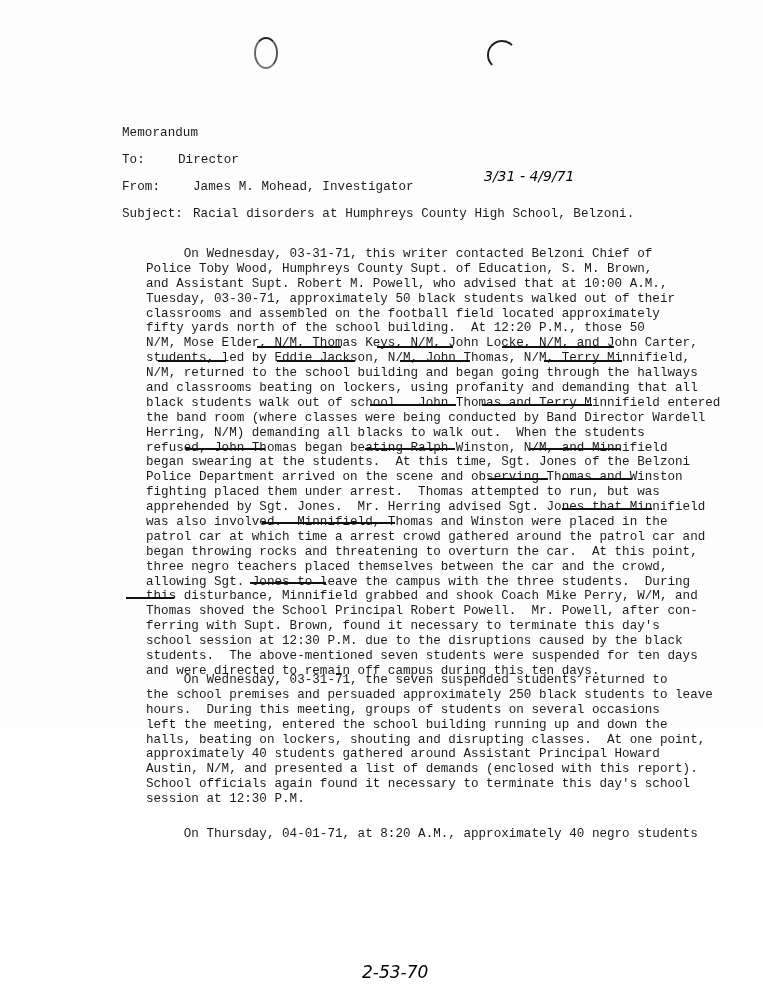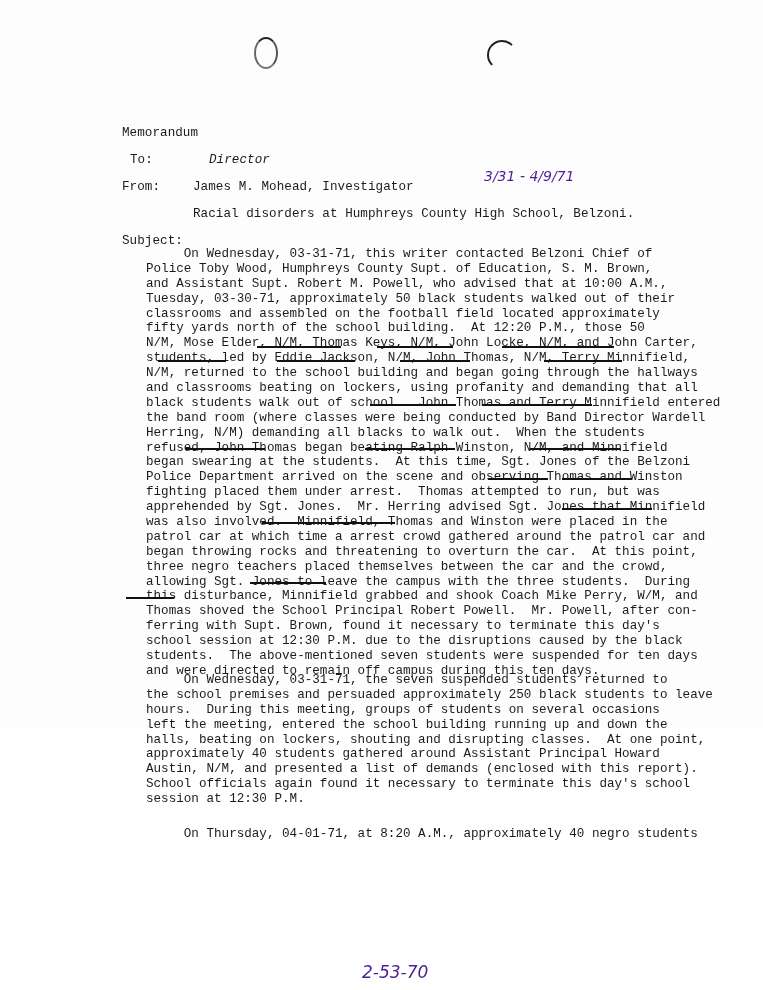--- a/index.html
+++ b/index.html
@@ -3,42 +3,42 @@
 <meta charset="utf-8">
 <style>
   html, body { margin: 0; padding: 0; background: #ffffff; }
   body { width: 763px; height: 990px; position: relative; overflow: hidden;
          font-family: "Liberation Mono", "DejaVu Sans Mono", monospace; color: #1b1b1b; }
   .page { position: absolute; left: 0; top: 0; width: 763px; height: 728px; background: #fdfdfd; }
   .punch { position: absolute; border: 2px solid #222; border-radius: 50%; border-right-color: transparent; }
   .punch.p1 { left: 254px; top: 37px; width: 20px; height: 28px; border-right-color: #555; border-bottom-color: #777; border-left-color: #666;}
   .punch.p2 { left: 487px; top: 40px; width: 26px; height: 26px; border-right-color: transparent; border-bottom-color: transparent; }
   .t { position: absolute; font-size: 12.6px; line-height: 14px; white-space: pre; letter-spacing: 0.05px; }
-  .hand { position: absolute; font-family: "DejaVu Sans", sans-serif; font-style: italic; color: #4c1d95; }
+  .hand { position: absolute; font-family: "DejaVu Sans", sans-serif; font-style: italic; color: #000000; }
   .para { position: absolute; left: 126px; width: 540px; font-size: 12.6px; line-height: 14.9px; }
   .line { display: block; white-space: pre; height: 14.9px; margin-left: 20px; }
 </style>
 </head>
 <body>
 
 <div class="page">
   <div class="punch p1"></div>
   <div class="punch p2"></div>
 
   <div class="t" style="left:122px; top:126px;">Memorandum</div>
 
-  <div class="t" style="left:122px; top:153px;margin-left:8px;">To:</div>
-  <div class="t" style="left:209px; top:153px;font-style:italic;">Director</div>
+  <div class="t" style="left:122px; top:153px;">To:</div>
+  <div class="t" style="left:178px; top:153px;">Director</div>
 
   <div class="t" style="left:122px; top:180px;">From:</div>
   <div class="t" style="left:193px; top:180px;">James M. Mohead, Investigator</div>
 
   <div class="hand" style="left:484px; top:168px; font-size:14px;">3/31 - 4/9/71</div>
 
-  <div class="t" style="left:122px; top:207px;margin-top:27px;">Subject:</div>
+  <div class="t" style="left:122px; top:207px;">Subject:</div>
   <div class="t" style="left:193px; top:207px;">Racial disorders at Humphreys County High School, Belzoni.</div>
 
   <div class="para" style="top:247px;">
     <span class="line">     On Wednesday, 03-31-71, this writer contacted Belzoni Chief of</span>
     <span class="line">Police Toby Wood, Humphreys County Supt. of Education, S. M. Brown,</span>
     <span class="line">and Assistant Supt. Robert M. Powell, who advised that at 10:00 A.M.,</span>
     <span class="line">Tuesday, 03-30-71, approximately 50 black students walked out of their</span>
     <span class="line">classrooms and assembled on the football field located approximately</span>
     <span class="line">fifty yards north of the school building.  At 12:20 P.M., those 50</span>
     <span class="line">N/M, Mose Elder, N/M, Thomas Keys, N/M, John Locke, N/M, and John Carter,</span>

